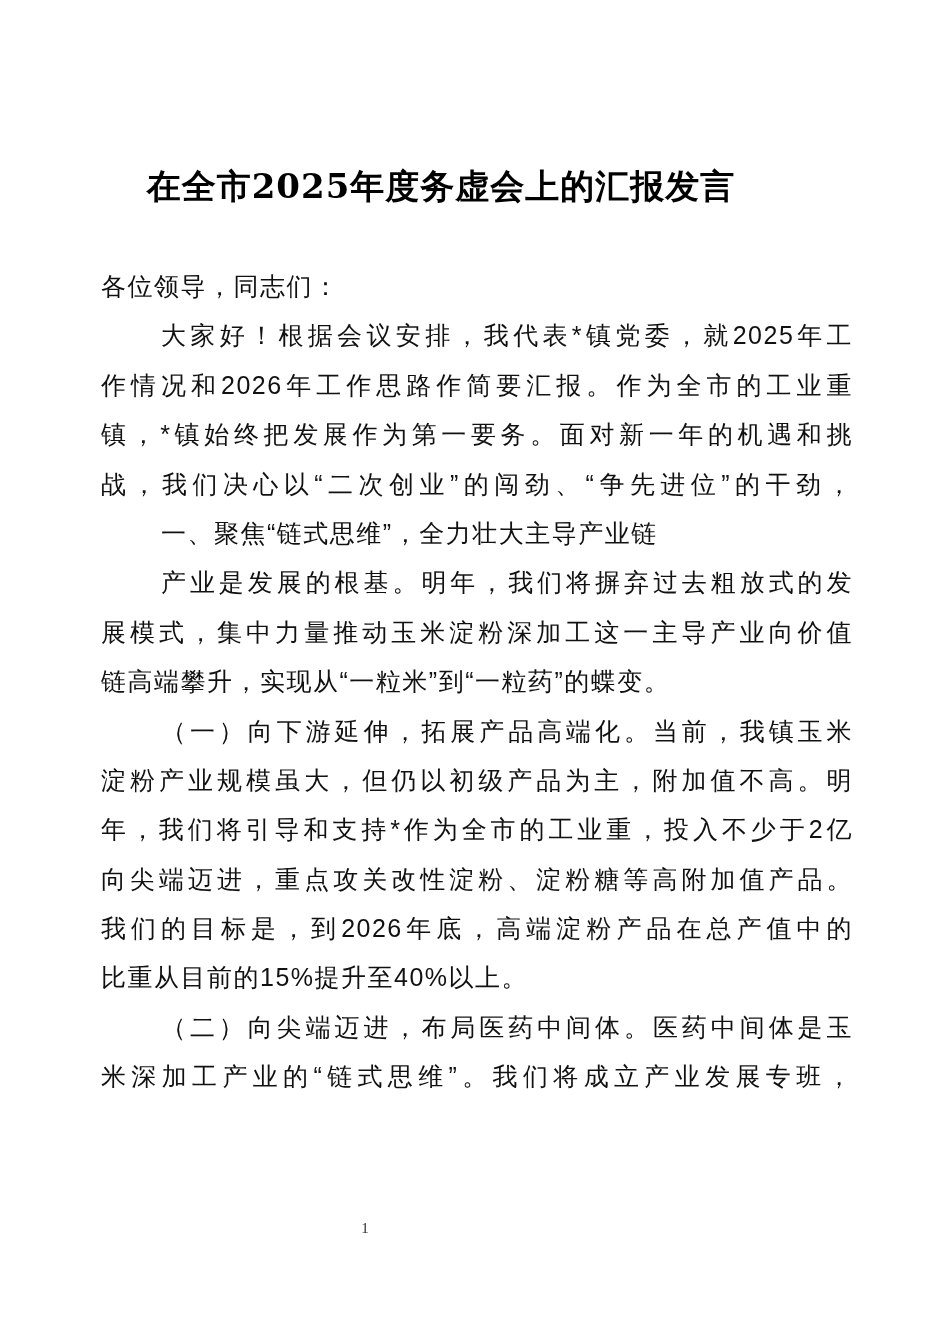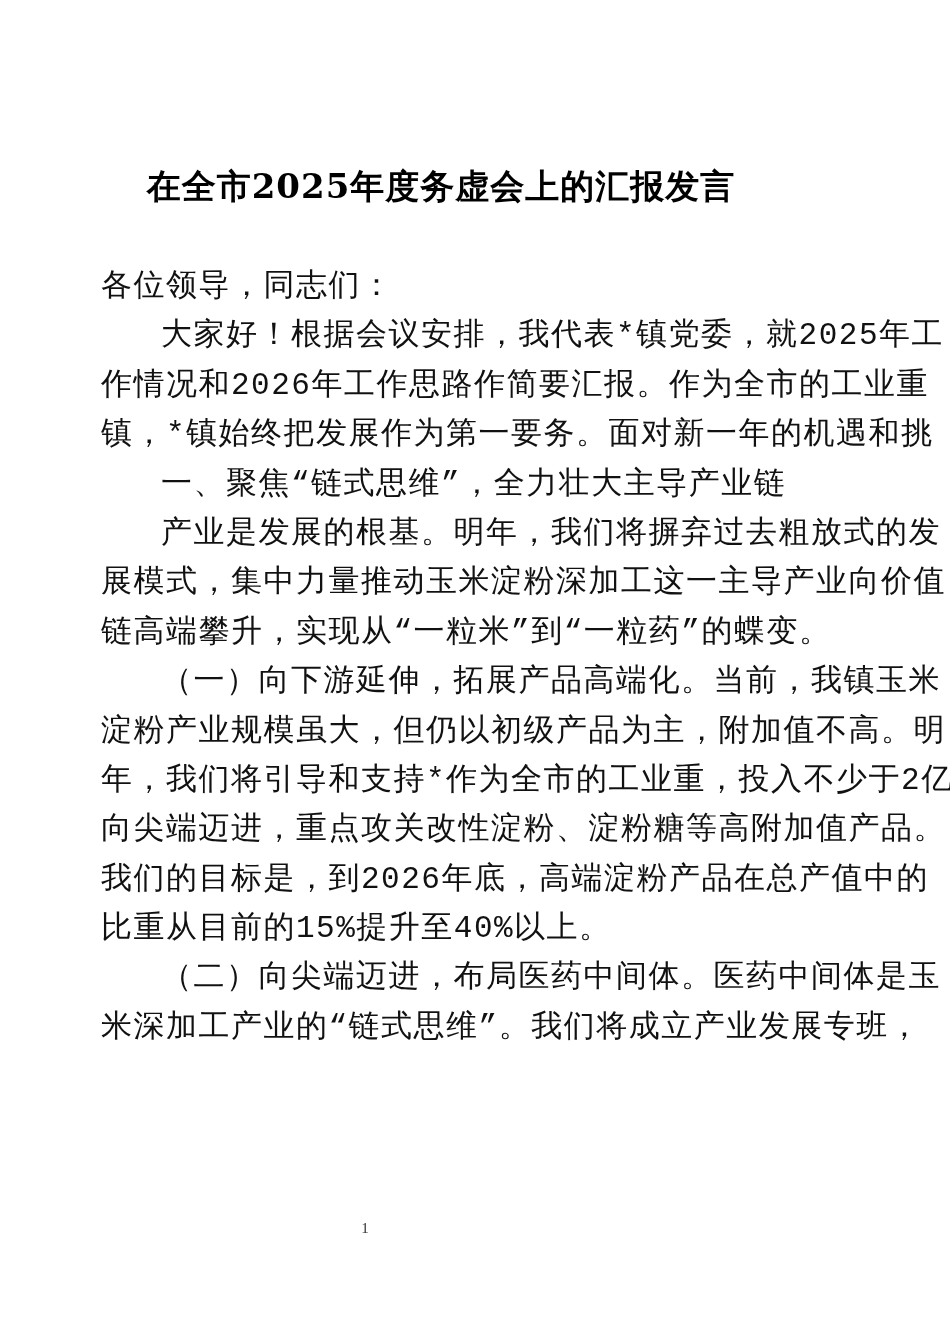--- a/index.html
+++ b/index.html
@@ -32,22 +32,22 @@
       font-size: 34px;
       line-height: 52px;
       letter-spacing: 1px;
       color: #000000;
     }
     .body-text {
       position: absolute;
       left: 101px;
       top: 262px;
       width: 752px;
-      font-family: Liberation Mono, monospace;
-      font-size: 31px;
+      font-family: Liberation Sans, sans-serif;
+      font-size: 25px;
       line-height: 49.4px;
       color: #111111;
     }
     .line {
       height: 49.4px;
       white-space: nowrap;
       overflow: visible;
       text-align: justify;
       text-align-last: justify;
       letter-spacing: 1.5px;
@@ -77,20 +77,21 @@
   <div class="title">在全市2025年度务虚会上的汇报发言</div>
 
   <div class="body-text">
 
     <div class="line last">各位领导，同志们：</div>
 
     <div>
       <div class="line indent">大家好！根据会议安排，我代表*镇党委，就2025年工</div>
       <div class="line">作情况和2026年工作思路作简要汇报。作为全市的工业重</div>
       <div class="line">镇，*镇始终把发展作为第一要务。面对新一年的机遇和挑</div>
+      <div class="line">战，我们决心以“二次创业”的闯劲、“争先进位”的干劲，</div>
     </div>
 
     <div>
       <div class="line indent last">一、聚焦“链式思维”，全力壮大主导产业链</div>
     </div>
 
     <div>
       <div class="line indent">产业是发展的根基。明年，我们将摒弃过去粗放式的发</div>
       <div class="line">展模式，集中力量推动玉米淀粉深加工这一主导产业向价值</div>
       <div class="line last">链高端攀升，实现从“一粒米”到“一粒药”的蝶变。</div>

